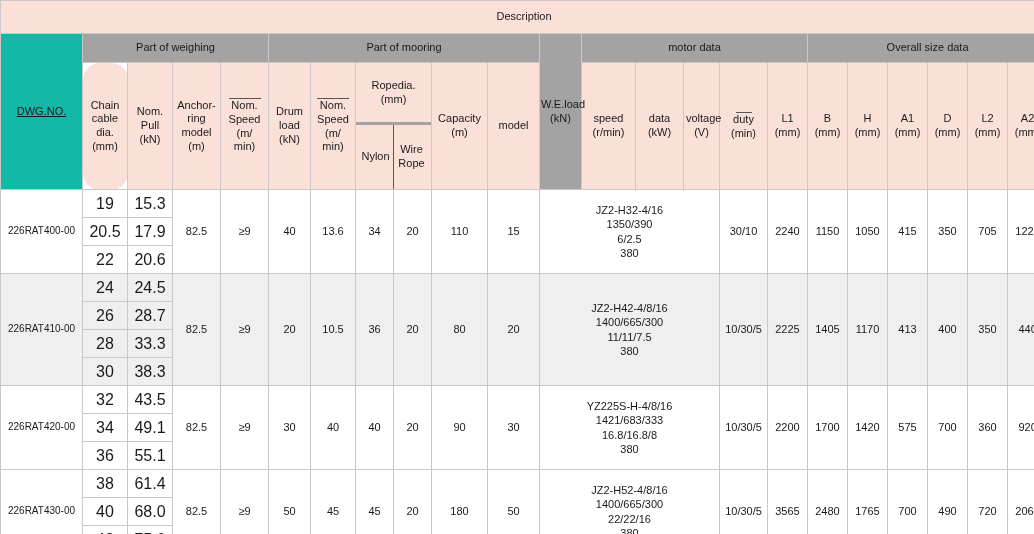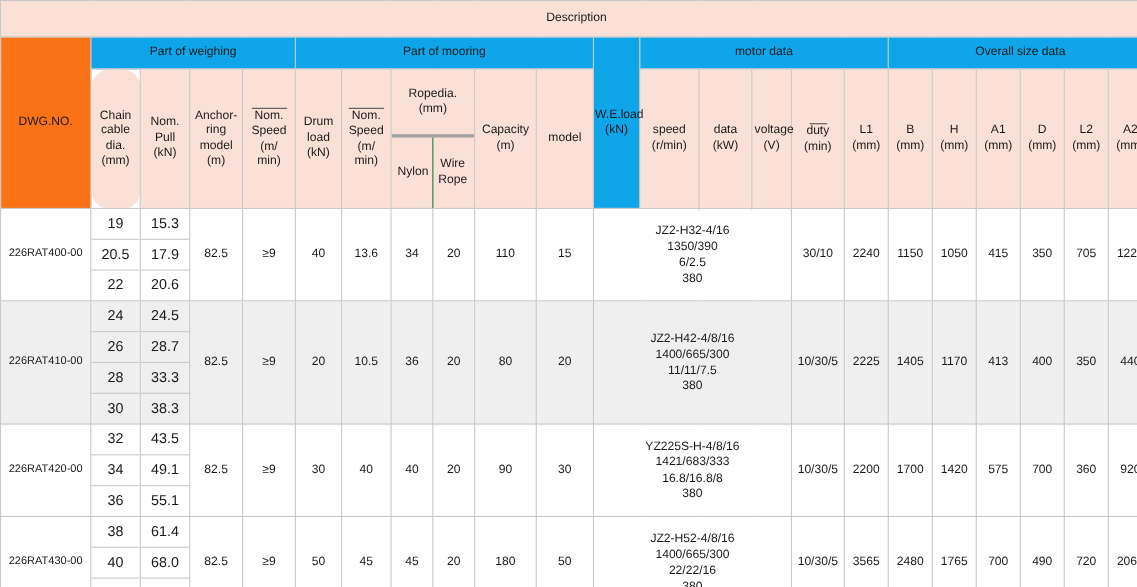--- a/index.html
+++ b/index.html
@@ -17,37 +17,37 @@
     table-layout:fixed;
   }
   td,th{
     border:1px solid #c9c9c9;
     text-align:center;
     vertical-align:middle;
     font-weight:normal;
     padding:1px 1px;
     line-height:1.25;
   }
-  .hdr{ background:#f97316; }
+  .hdr{ background:#14b8a6;text-decoration:underline; }
   .hdr-desc{ background:#fbe0d8; height:30px; font-size:11px;}
-  .hdr-grp{ background:#0ea5e9; height:26px;text-align:center;}
+  .hdr-grp{ background:#a3a3a3; height:26px;text-align:center;}
   .hdr-col{ background:#fbe0d8; }
   .tall{ height:124px;border-radius:17px; }
   .band-a{ background:#ffffff; }
   .band-b{ background:#efefef; }
   .dwg{ font-size:10px; }
   .motor{ line-height:1.3; }
   .subtable{
     width:100%;border-collapse:collapse;
   }
   .subtable td{
     border:none;
     border-bottom:1px solid #c9c9c9;
     height:25px;
-    font-size:13px;
+    font-size:16px;
   }
   .subtable tr:last-child td{border-bottom:none;}
   .cellpad{padding:0;}
   .hdr-col div{padding:0 1px;}
   .rope-top{border-bottom:3px solid #a3a3a3;height:58px;}
   .rope-bot{height:64px;}
   .rope-split{display:flex;height:100%;}
   .rope-split div{flex:1;display:flex;align-items:center;justify-content:center;}
   .rope-split div:first-child{border-right:1px solid #15803d;}
 </style>

